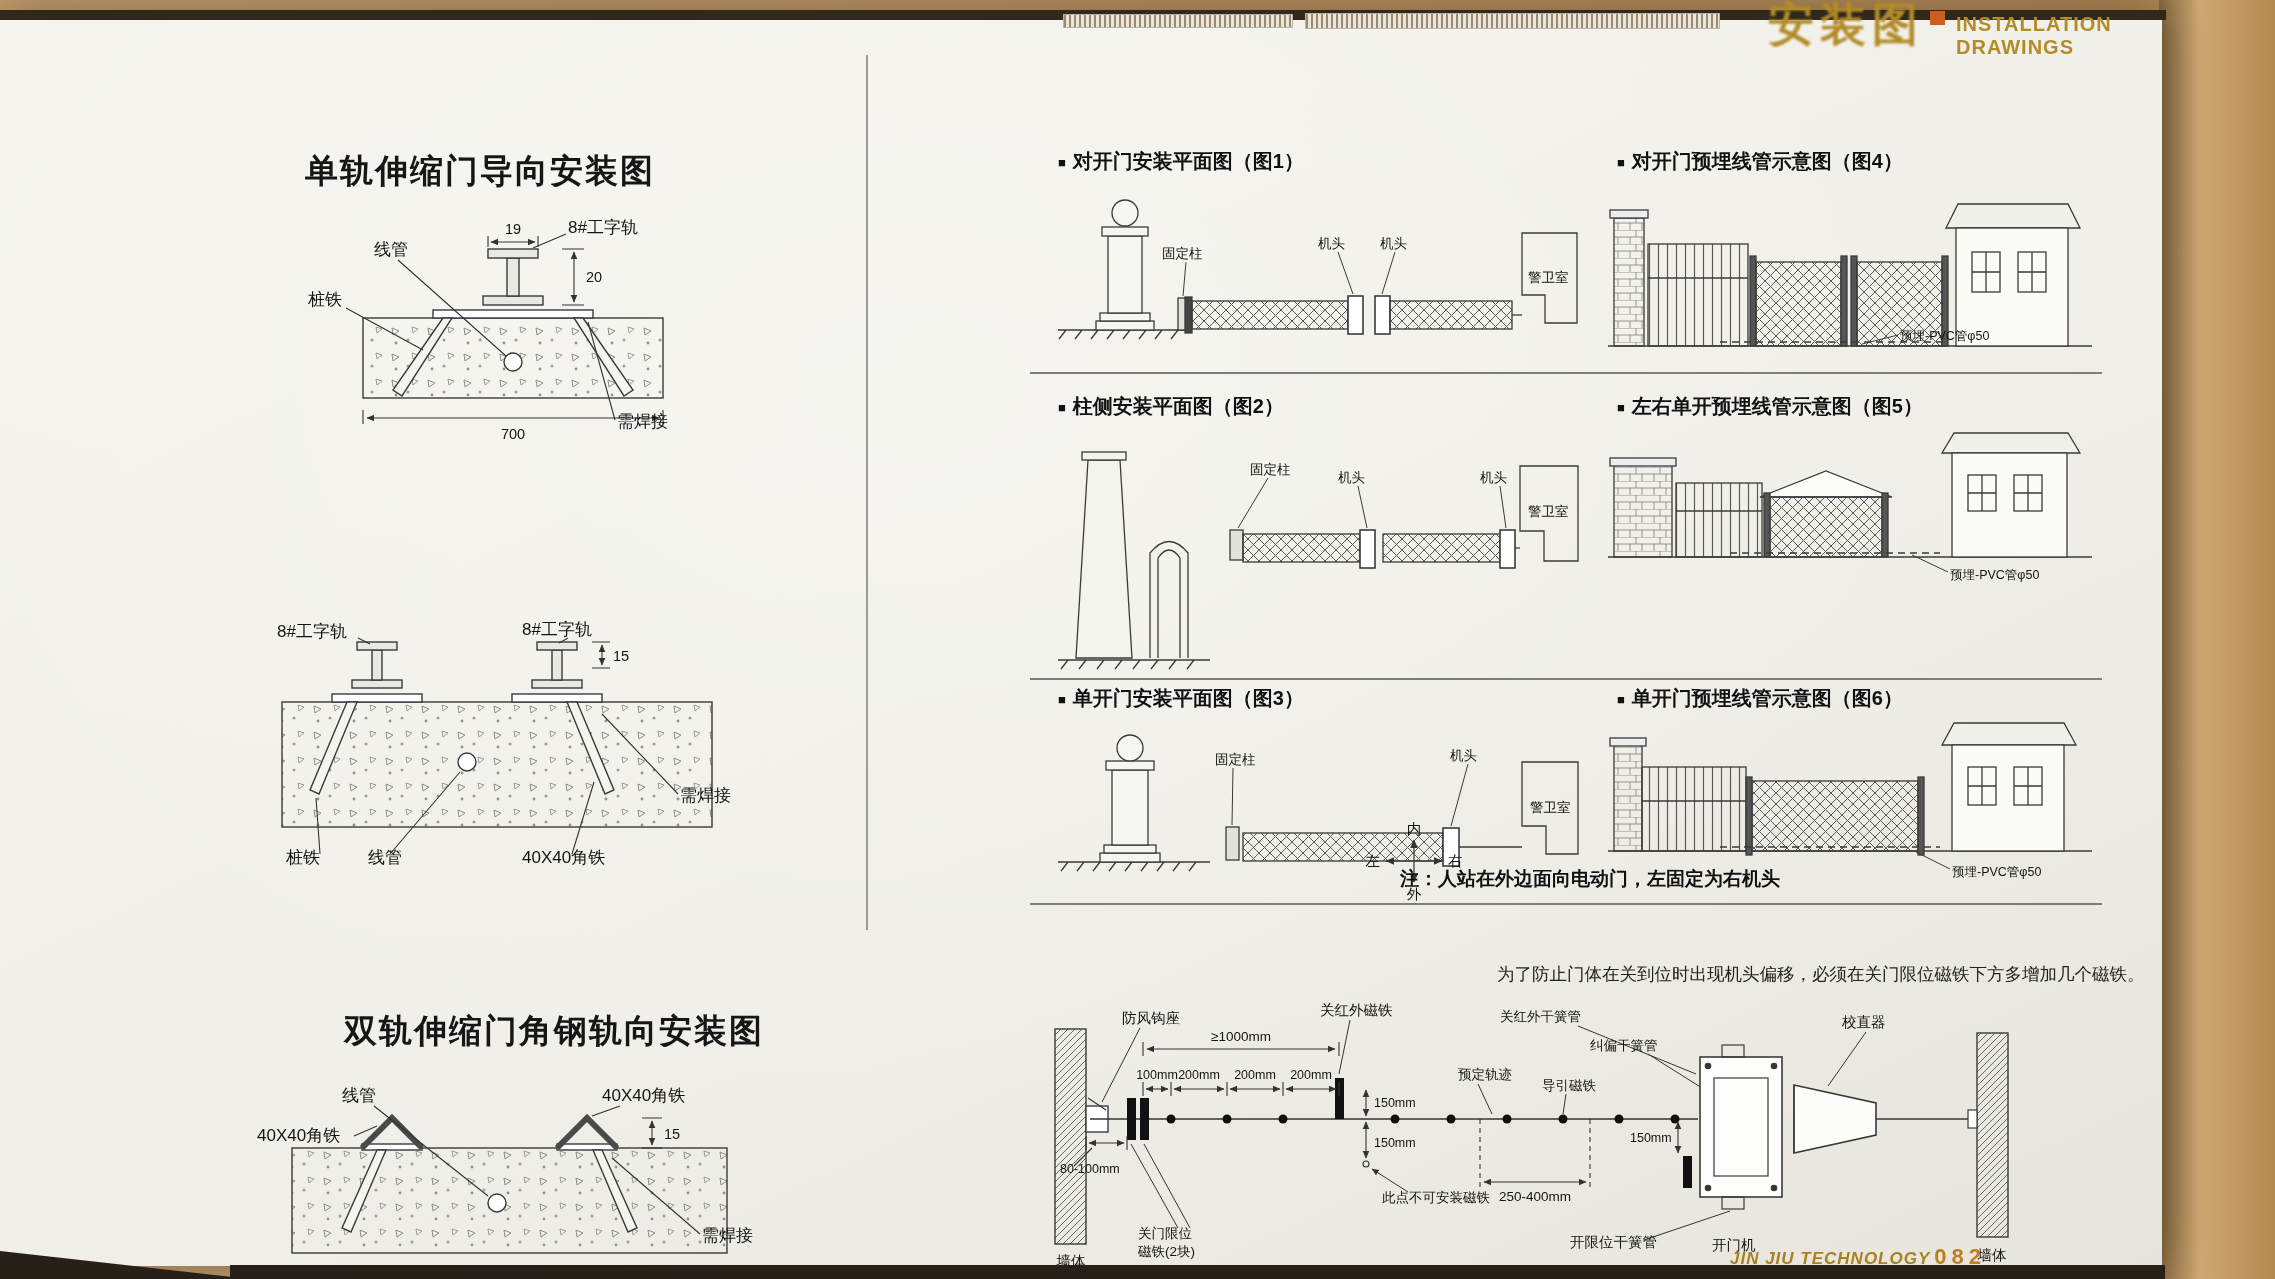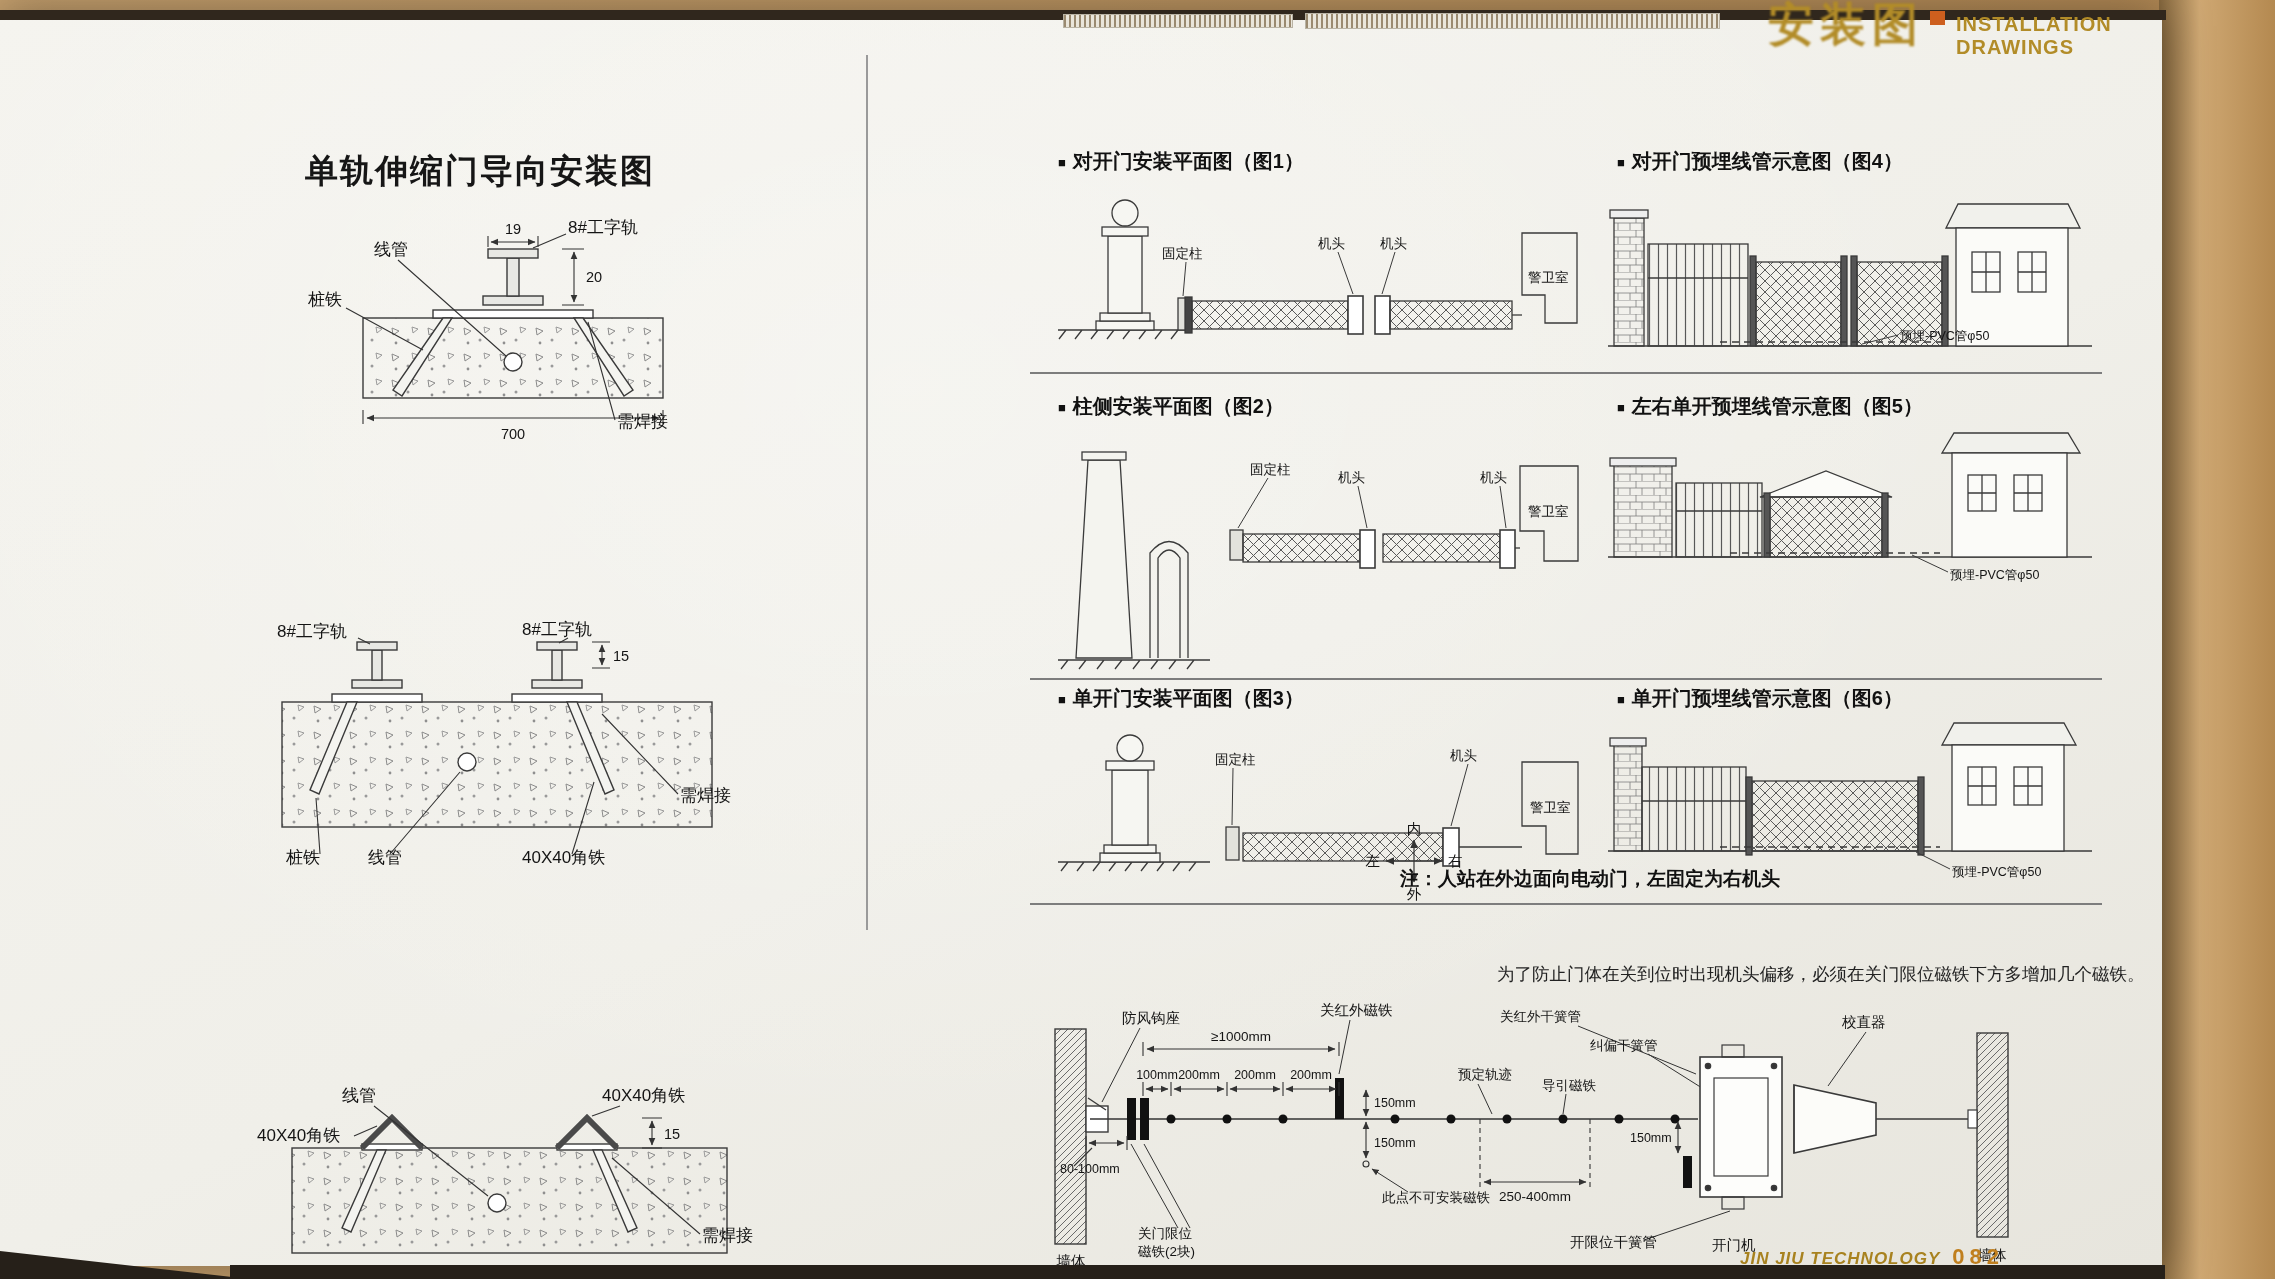--- a/index.html
+++ b/index.html
@@ -25,21 +25,21 @@
     color:#b28c28; letter-spacing:1px; filter:blur(.5px); }
   .accent-sq { position:absolute; left:1930px; top:1px; width:15px; height:14px; background:#cd5f1e; }
   .t-title { position:absolute; font-size:33px; font-weight:700; color:#161616; letter-spacing:2px;margin-left:32px; }
   .p-header { position:absolute; font-size:20px; font-weight:700; color:#111; display:flex; gap:7px; align-items:center; }
   .p-header .blt { font-size:13px; line-height:1; transform:translateY(1px); }
   .sep-h { position:absolute; height:2px; background:#7d7d7d; }
   .sep-v { position:absolute; width:2px; background:#9a9a9a; }
   .big-title { position:absolute; left:1030px; top:928px; font-size:35px; font-weight:700; color:#141414; letter-spacing:2px; }
   .side-note { position:absolute; left:1497px; top:952px; font-size:17.5px; color:#222; }
   .p3-note { position:absolute; left:1400px; top:856px; font-size:19px; font-weight:700; color:#111; }
-  .footer { position:absolute; right:158px; top:1234px; display:flex; align-items:baseline; gap:12px; }
+  .footer { position:absolute; right:176px; top:1234px; display:flex; align-items:baseline; gap:4px; }
   .footer .brand { font-size:17px; font-weight:700; font-style:italic; color:#a8821f; letter-spacing:1px; }
   .footer .pageno { font-size:22px; font-weight:700; color:#c07f1e; letter-spacing:5px; }
   svg { position:absolute; overflow:visible; }
   svg text { font-family:"Liberation Sans",sans-serif; fill:#141414; }
   .f12 { font-size:12.5px; } .f13 { font-size:13.5px; } .f14 { font-size:14.5px; } .f17 { font-size:17px; }
 </style>
 </head>
 <body>
 
 <div class="stage">
@@ -133,20 +133,21 @@
       </g>
       <text x="5" y="15" class="f17">8#工字轨</text>
       <text x="250" y="13" class="f17">8#工字轨</text>
       <text x="341" y="39" class="f14">15</text>
       <text x="408" y="179" class="f17">需焊接</text>
       <text x="14" y="241" class="f17">桩铁</text>
       <text x="96" y="241" class="f17">线管</text>
       <text x="250" y="241" class="f17">40X40角铁</text>
     </svg>
 
+    <div class="t-title" style="left:312px;top:999px;">双轨伸缩门角钢轨向安装图</div>
 
     <svg style="left:282px;top:1058px;" width="490" height="210" viewBox="0 0 490 210">
       <g stroke="#3a3a3a" stroke-width="1.4" fill="none">
         <rect x="10" y="80" width="435" height="105" fill="url(#speckle)"></rect>
         <rect x="80" y="76" width="60" height="6" fill="#fff"></rect>
         <rect x="275" y="76" width="60" height="6" fill="#fff"></rect>
         <path d="M80,80 L110,50 L140,80" stroke-width="6" stroke="#4a4a4a"></path>
         <path d="M275,80 L305,50 L335,80" stroke-width="6" stroke="#4a4a4a"></path>
         <path d="M95,82 L60,160 L69,164 L104,82 Z" fill="#f4f4f0"></path>
         <path d="M320,82 L355,160 L346,164 L311,82 Z" fill="#f4f4f0"></path>

